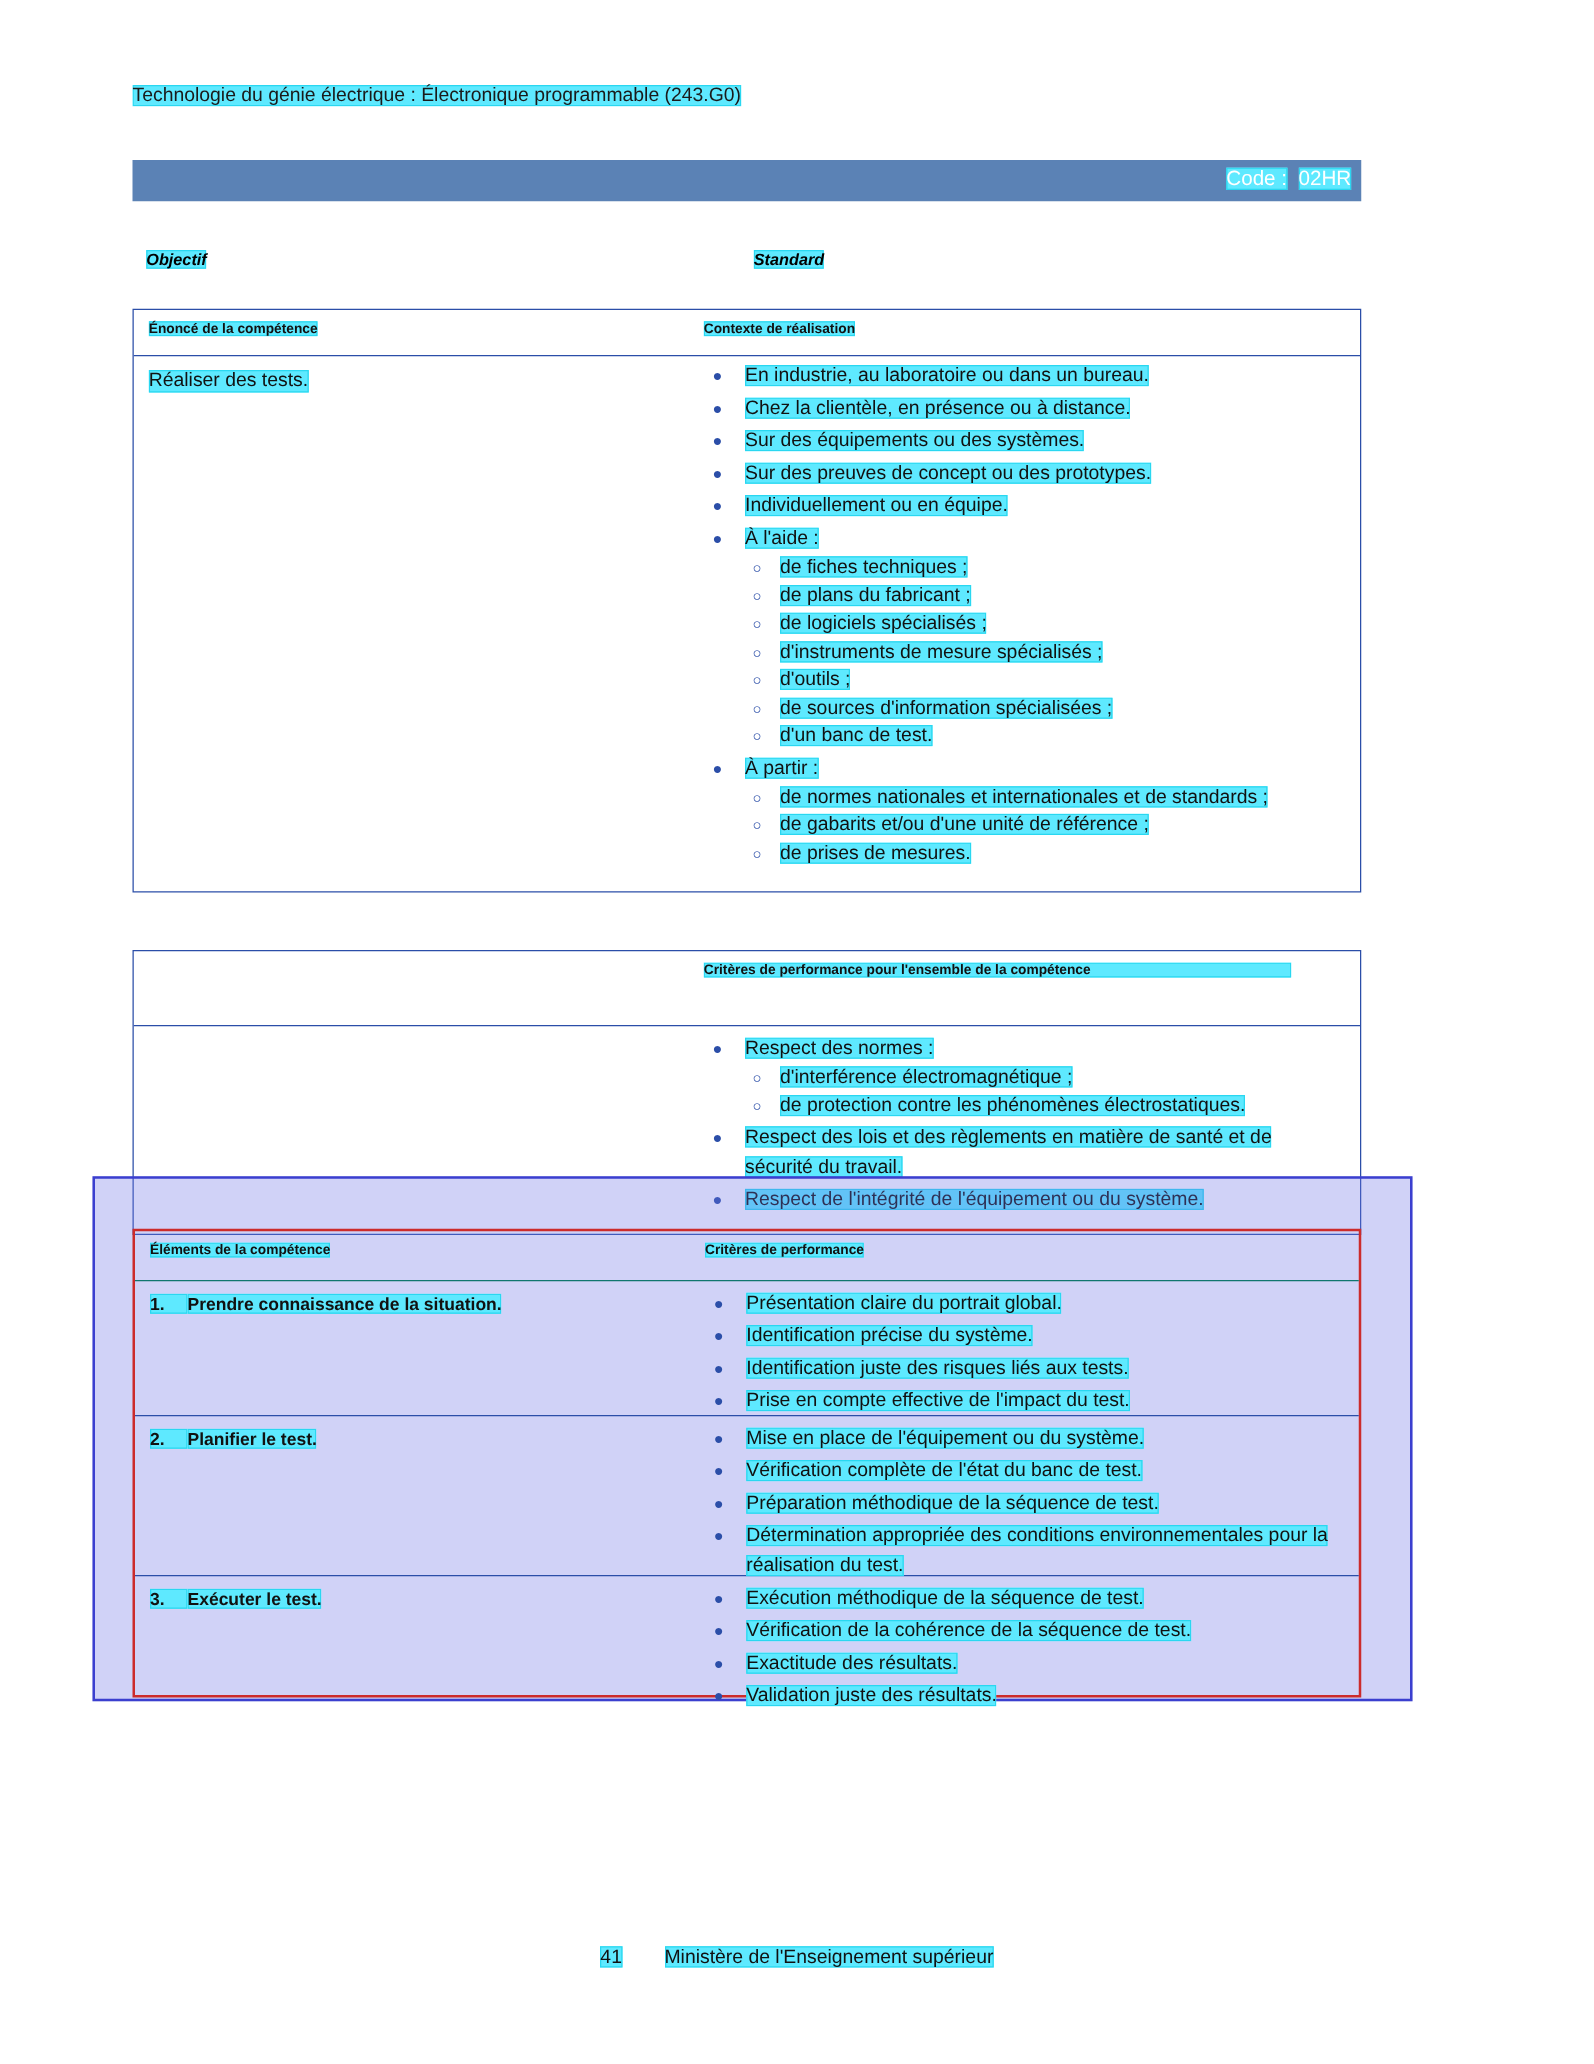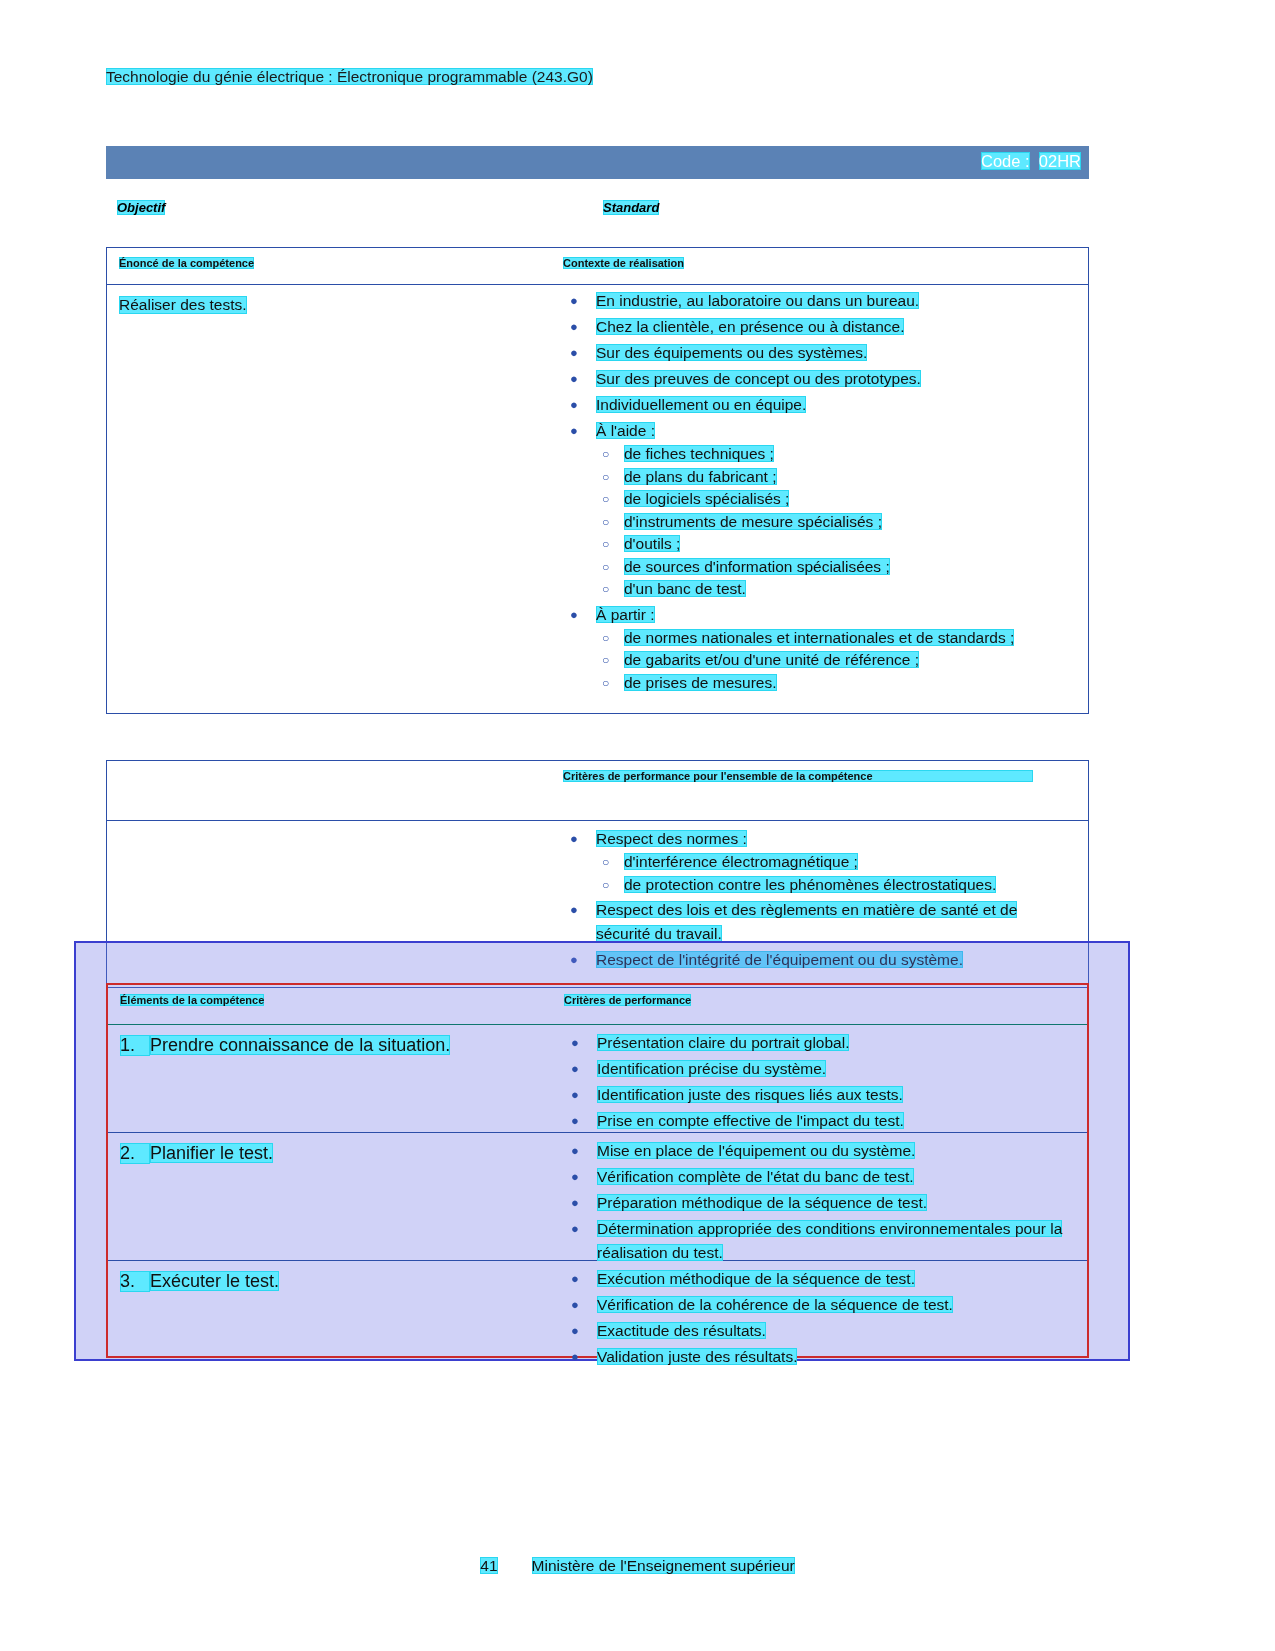--- a/index.html
+++ b/index.html
@@ -33,21 +33,21 @@
     left: 106px;
     top: 68px;
     font-family: "Liberation Sans", sans-serif;
     font-size: 15.5px;
     color: #1a1a1a;
   }
 
   .code-bar {
     position: absolute;
     left: 106px;
-    top: 146px;
+    top: 128px;
     width: 983px;
     height: 33px;
     background: #5b82b5;
   }
   .code-text {
     position: absolute;
     right: 8px;
     top: 6px;
     font-family: "Liberation Sans", sans-serif;
     font-size: 16.5px;
@@ -186,22 +186,23 @@
   }
   .t3 .grp {
     position: absolute; left: 0; width: 100%;
     border-bottom: 1px solid #2b4ea8;
     box-sizing: border-box;
   }
   .grp-left {
     position: absolute;
     left: 12px; top: 10px;
     font-family: "Liberation Sans", sans-serif;
-    font-size: 18px;
+    font-size: 14px;
     width: 420px;
+    font-weight: bold;
   }
   .grp-left .num { display: inline-block; width: 30px; }
   .t3 ul.bullets { top: 6px; }
 
   .footer {
     position: absolute;
     left: 0; bottom: 76px;
     width: 1275px;
     text-align: center;
     font-family: "Liberation Sans", sans-serif;

